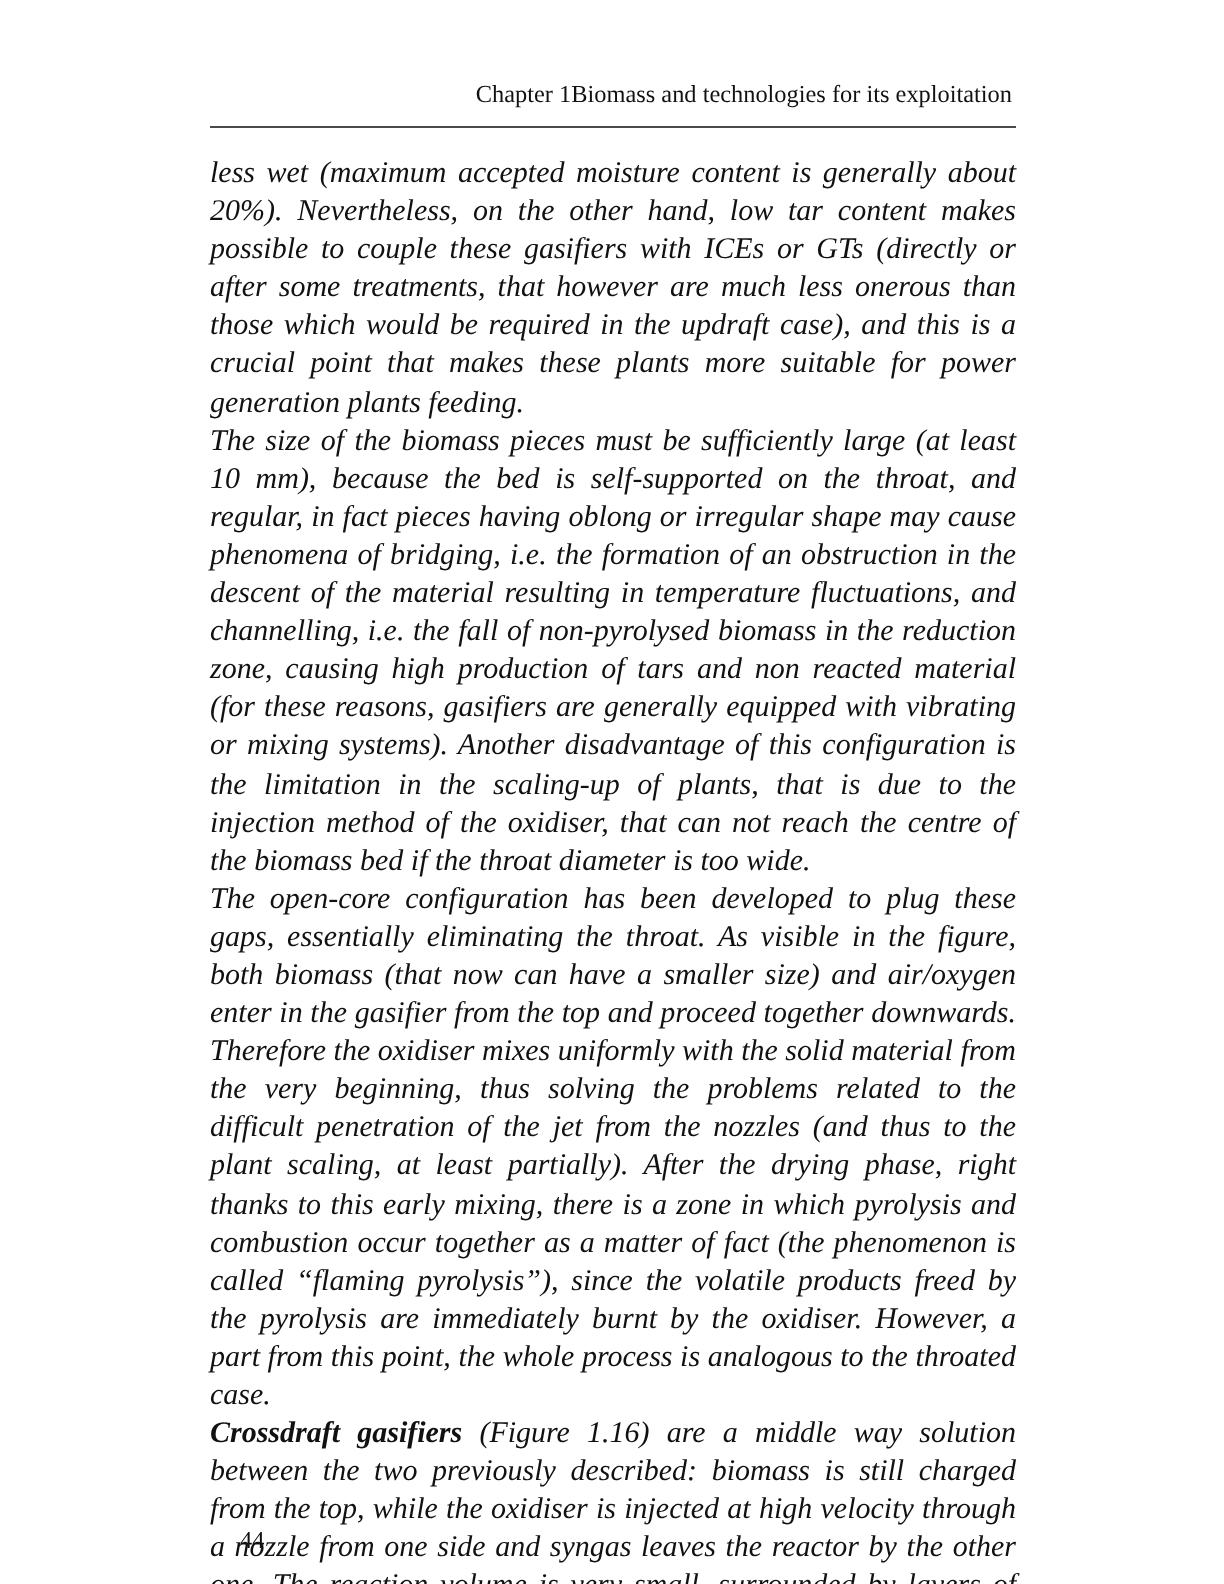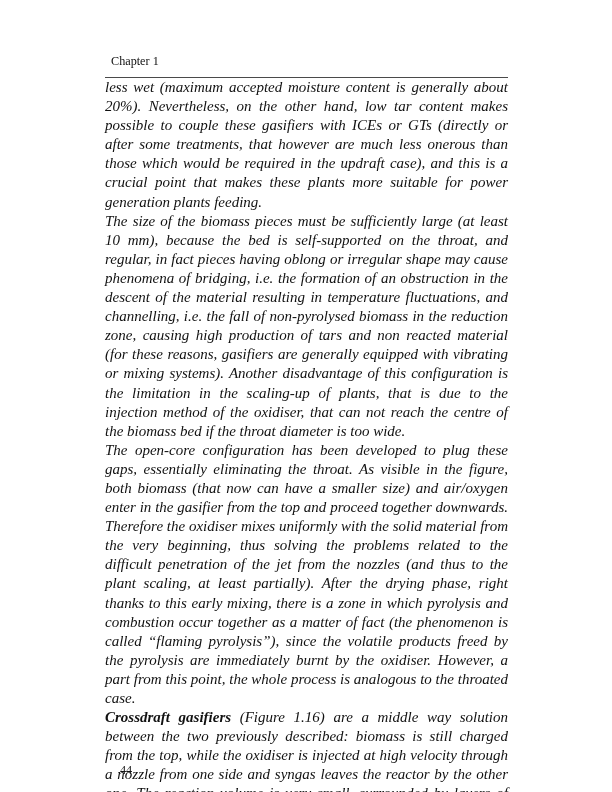--- a/index.html
+++ b/index.html
@@ -15,26 +15,25 @@
     color: #111111;
     font-family: "Liberation Serif", serif;
     overflow: hidden;
   }
   .header {
     position: absolute;
     left: 105px;
     width: 403px;
     top: 40px;
     display: flex;
-    justify-content: space-between;
+    justify-content: flex-end;
     align-items: baseline;
     font-size: 12.2px;
     padding: 0 2px 8px 6px;
     border-bottom: 1px solid #4a4a4a;
-    margin-top: 14px;
   }
   .header .chapter { white-space: nowrap; }
   .header .title { white-space: nowrap; }
   .body-text {
     position: absolute;
     left: 105px;
     width: 403px;
     top: 78px;
     font-size: 15px;
     line-height: 19.1px;
@@ -51,20 +50,21 @@
     font-size: 12.2px;
   }
 </style>
 </head>
 <body>
 
 <div class="page">
 
   <div class="header">
     <span class="chapter">Chapter 1</span>
+    <span class="title">Biomass and technologies for its exploitation</span>
   </div>
 
   <div class="body-text">
     <p class="para">less wet (maximum accepted moisture content is generally about 20%). Nevertheless, on the other hand, low tar content makes possible to couple these gasifiers with ICEs or GTs (directly or after some treatments, that however are much less onerous than those which would be required in the updraft case), and this is a crucial point that makes these plants more suitable for power generation plants feeding.</p>
     <p class="para">The size of the biomass pieces must be sufficiently large (at least 10 mm), because the bed is self-supported on the throat, and regular, in fact pieces having oblong or irregular shape may cause phenomena of bridging, i.e. the formation of an obstruction in the descent of the material resulting in temperature fluctuations, and channelling, i.e. the fall of non-pyrolysed biomass in the reduction zone, causing high production of tars and non reacted material (for these reasons, gasifiers are generally equipped with vibrating or mixing systems). Another disadvantage of this configuration is the limitation in the scaling-up of plants, that is due to the injection method of the oxidiser, that can not reach the centre of the biomass bed if the throat diameter is too wide.</p>
     <p class="para">The open-core configuration has been developed to plug these gaps, essentially eliminating the throat. As visible in the figure, both biomass (that now can have a smaller size) and air/oxygen enter in the gasifier from the top and proceed together downwards. Therefore the oxidiser mixes uniformly with the solid material from the very beginning, thus solving the problems related to the difficult penetration of the jet from the nozzles (and thus to the plant scaling, at least partially). After the drying phase, right thanks to this early mixing, there is a zone in which pyrolysis and combustion occur together as a matter of fact (the phenomenon is called “flaming pyrolysis”), since the volatile products freed by the pyrolysis are immediately burnt by the oxidiser. However, a part from this point, the whole process is analogous to the throated case.</p>
     <p class="para"><strong>Crossdraft gasifiers</strong><span> (Figure 1.16) are a middle way solution between the two previously described: biomass is still charged from the top, while the oxidiser is injected at high velocity through a nozzle from one side and syngas leaves the reactor by the other one. The reaction volume is very small, surrounded by layers of ash, charcoal and biomass: this is advantageous in terms of thermal dissipation and allows the use of inexpensive materials for the gasifier walls, that are subject to lower thermal stress. Their main quality is however the low inertia, yielding good response to load changes and quick starting, due to the small biomass quantity involved in the reactions: for this</span></p>
   </div>
 
   <div class="footer">

